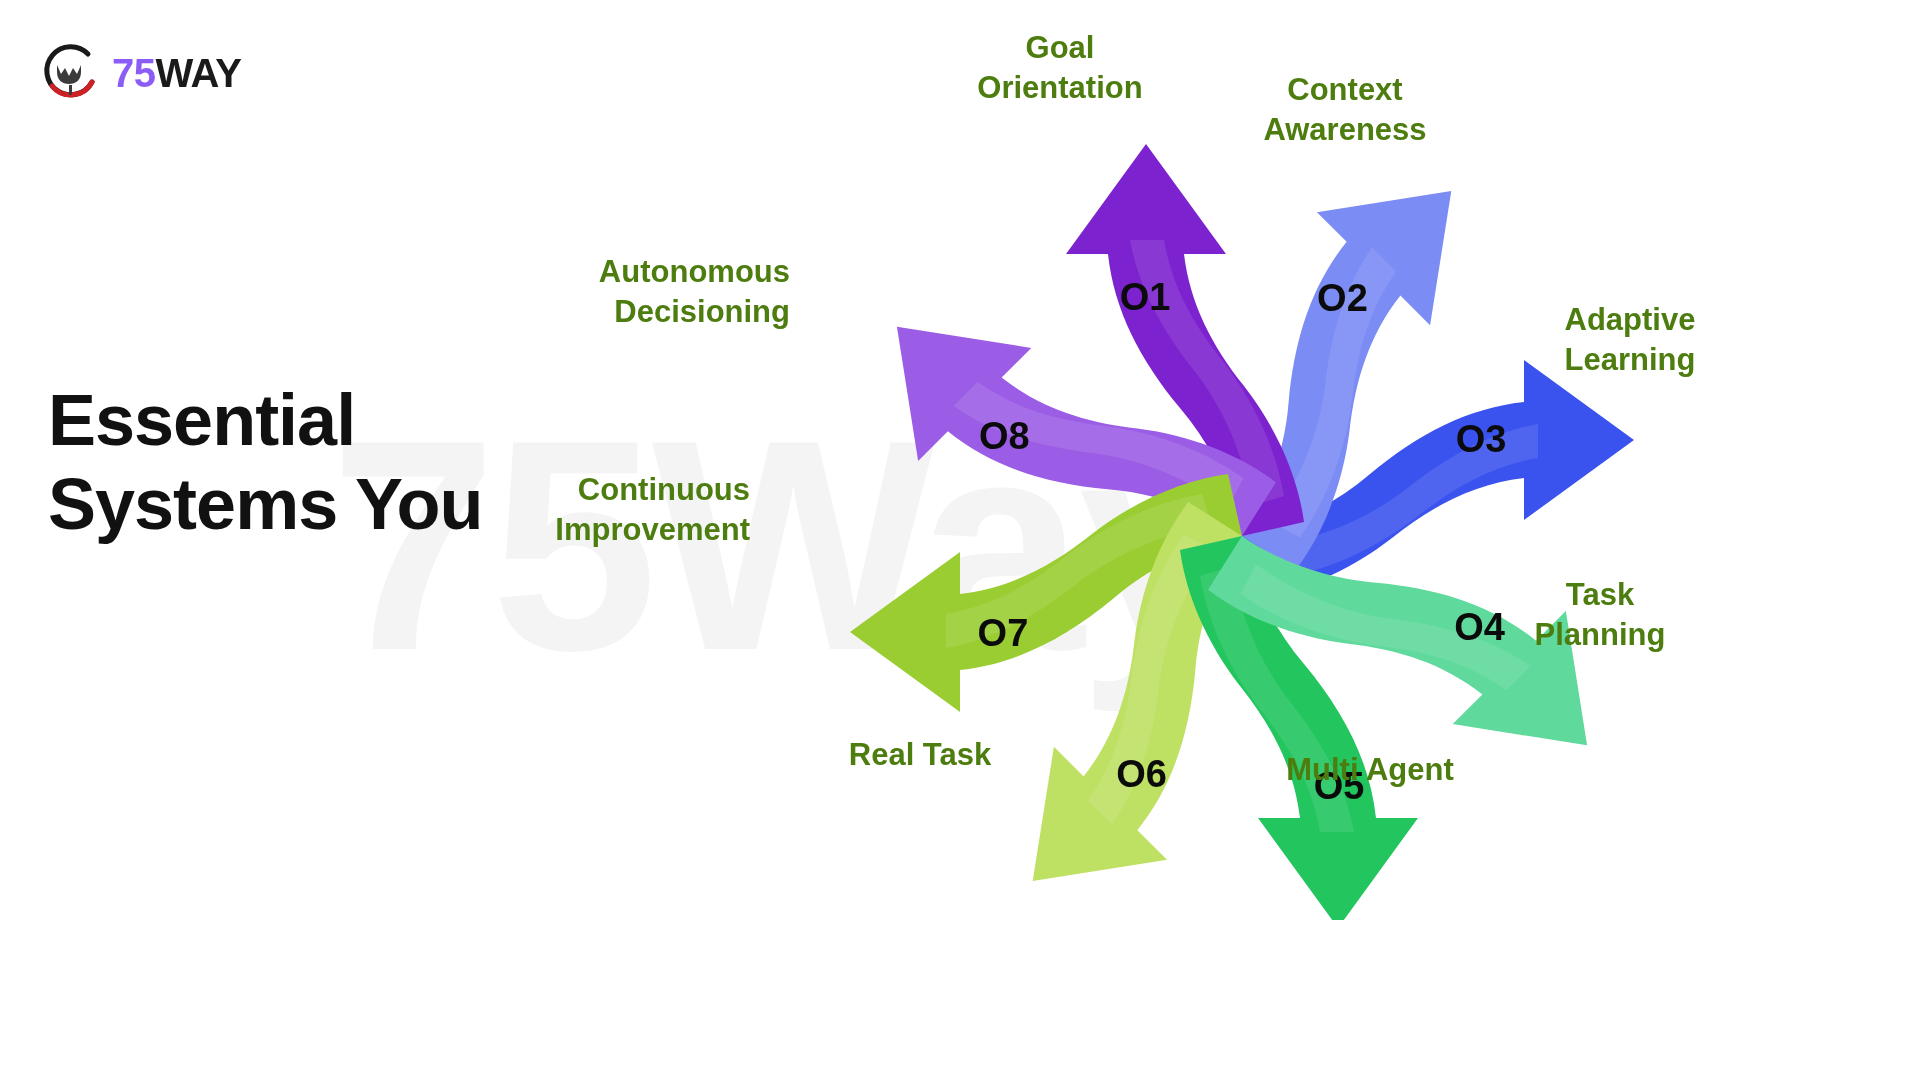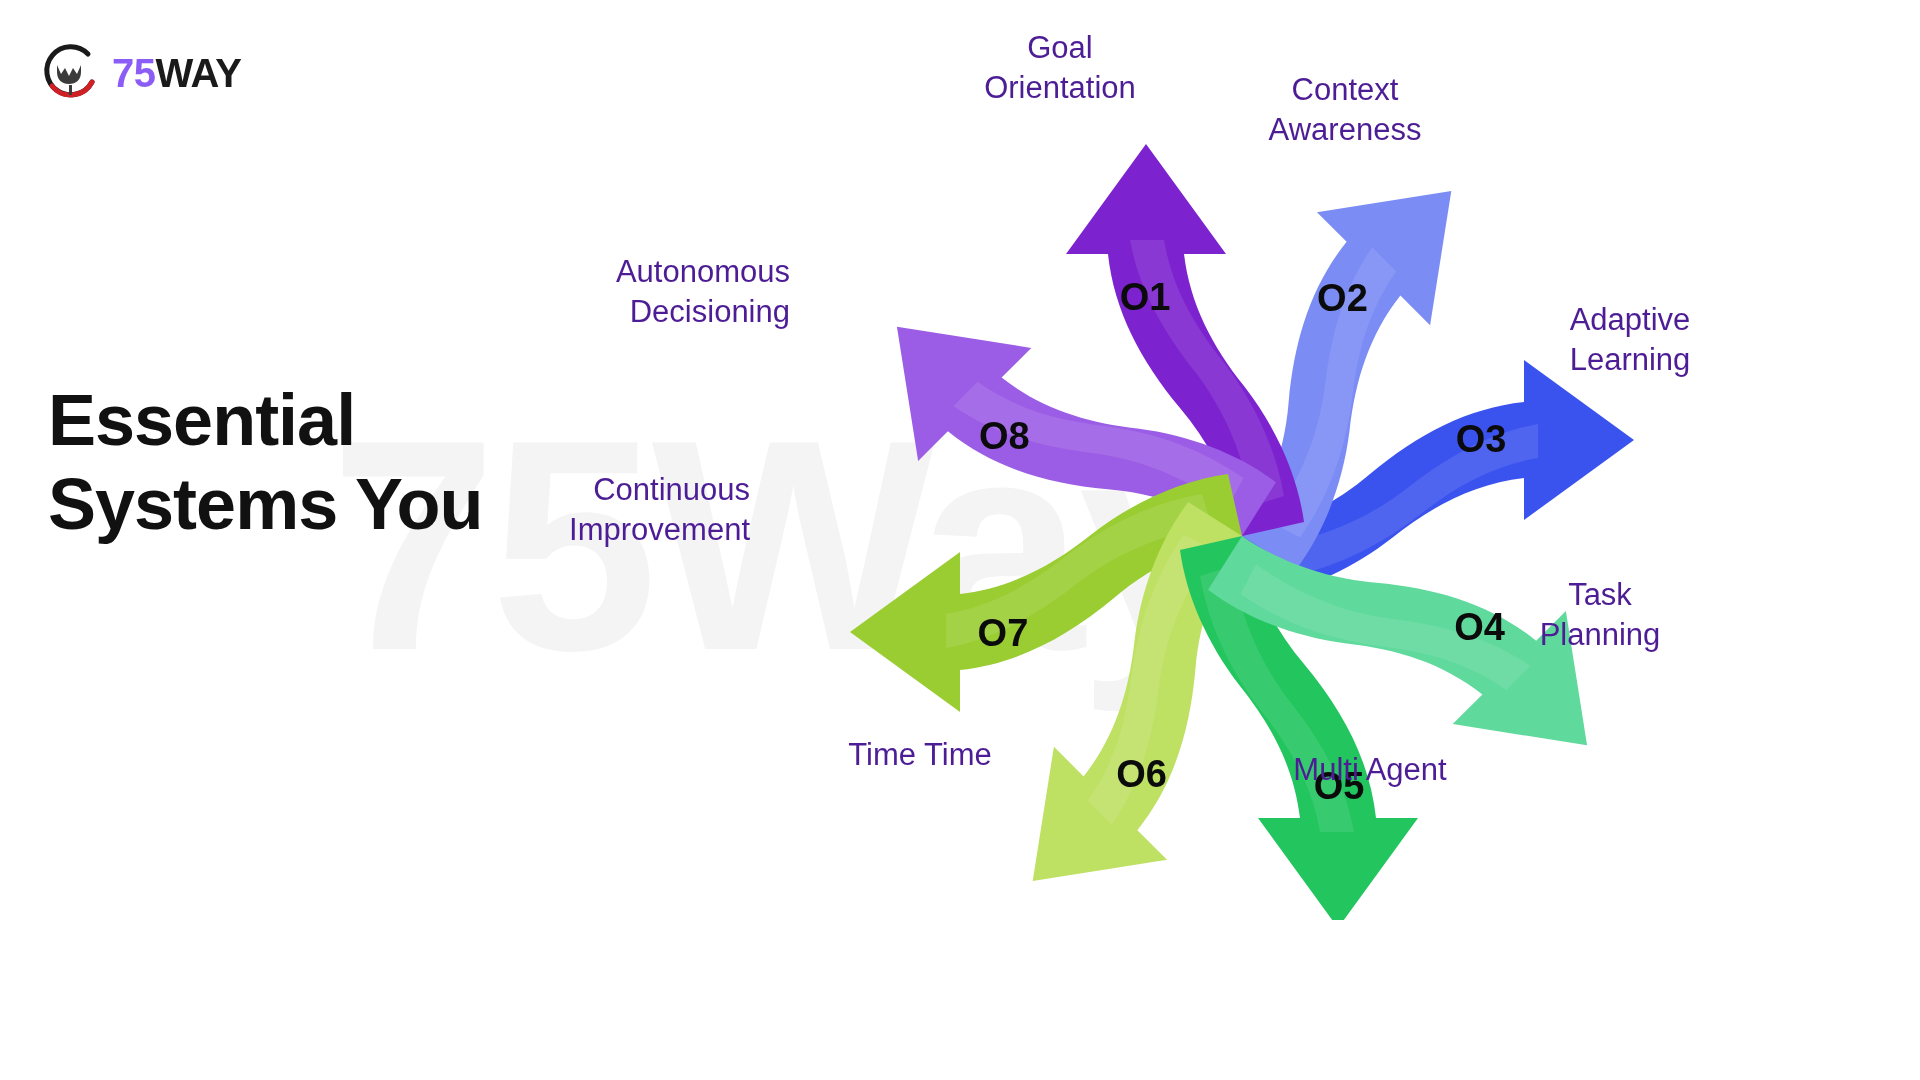--- a/index.html
+++ b/index.html
@@ -56,21 +56,21 @@
   
   .arrow-num{
     position:absolute; z-index:4;
     font-size:38px; font-weight:700; color:#0b0b0b;
     letter-spacing:0px; white-space:nowrap;
   }
 
   
   .caption{
     position:absolute; z-index:5;
-    font-size:31px; font-weight:400; color:#4c1d95;
+    font-size:31px; font-weight:700; color:#4d7c0f;
     line-height:1.3; white-space:pre-line;
   }
   .caption.c-center{ text-align:center; }
   .caption.c-right{ text-align:right; }
 </style>
 </head>
 <body>
 
 <div id="logo">
   <span class="mark">
@@ -142,15 +142,15 @@
 Decisioning</div>
 <div class="caption c-center" style="width: 300px; left: 910px; top: 28px;">Goal
 Orientation</div>
 <div class="caption c-center" style="width: 300px; left: 1195px; top: 70px;">Context
 Awareness</div>
 <div class="caption c-center" style="width: 300px; left: 1480px; top: 300px;">Adaptive
 Learning</div>
 <div class="caption c-center" style="width: 260px; left: 1470px; top: 575px;">Task
 Planning</div>
 <div class="caption c-center" style="width: 320px; left: 1210px; top: 750px;">Multi Agent</div>
-<div class="caption c-center" style="width: 320px; left: 760px; top: 735px;">Time Time</div>
+<div class="caption c-center" style="width: 320px; left: 760px; top: 735px;">Real Task</div>
 <div class="caption c-right" style="width: 300px; left: 450px; top: 470px;">Continuous
 Improvement</div>
 
 </body></html>

